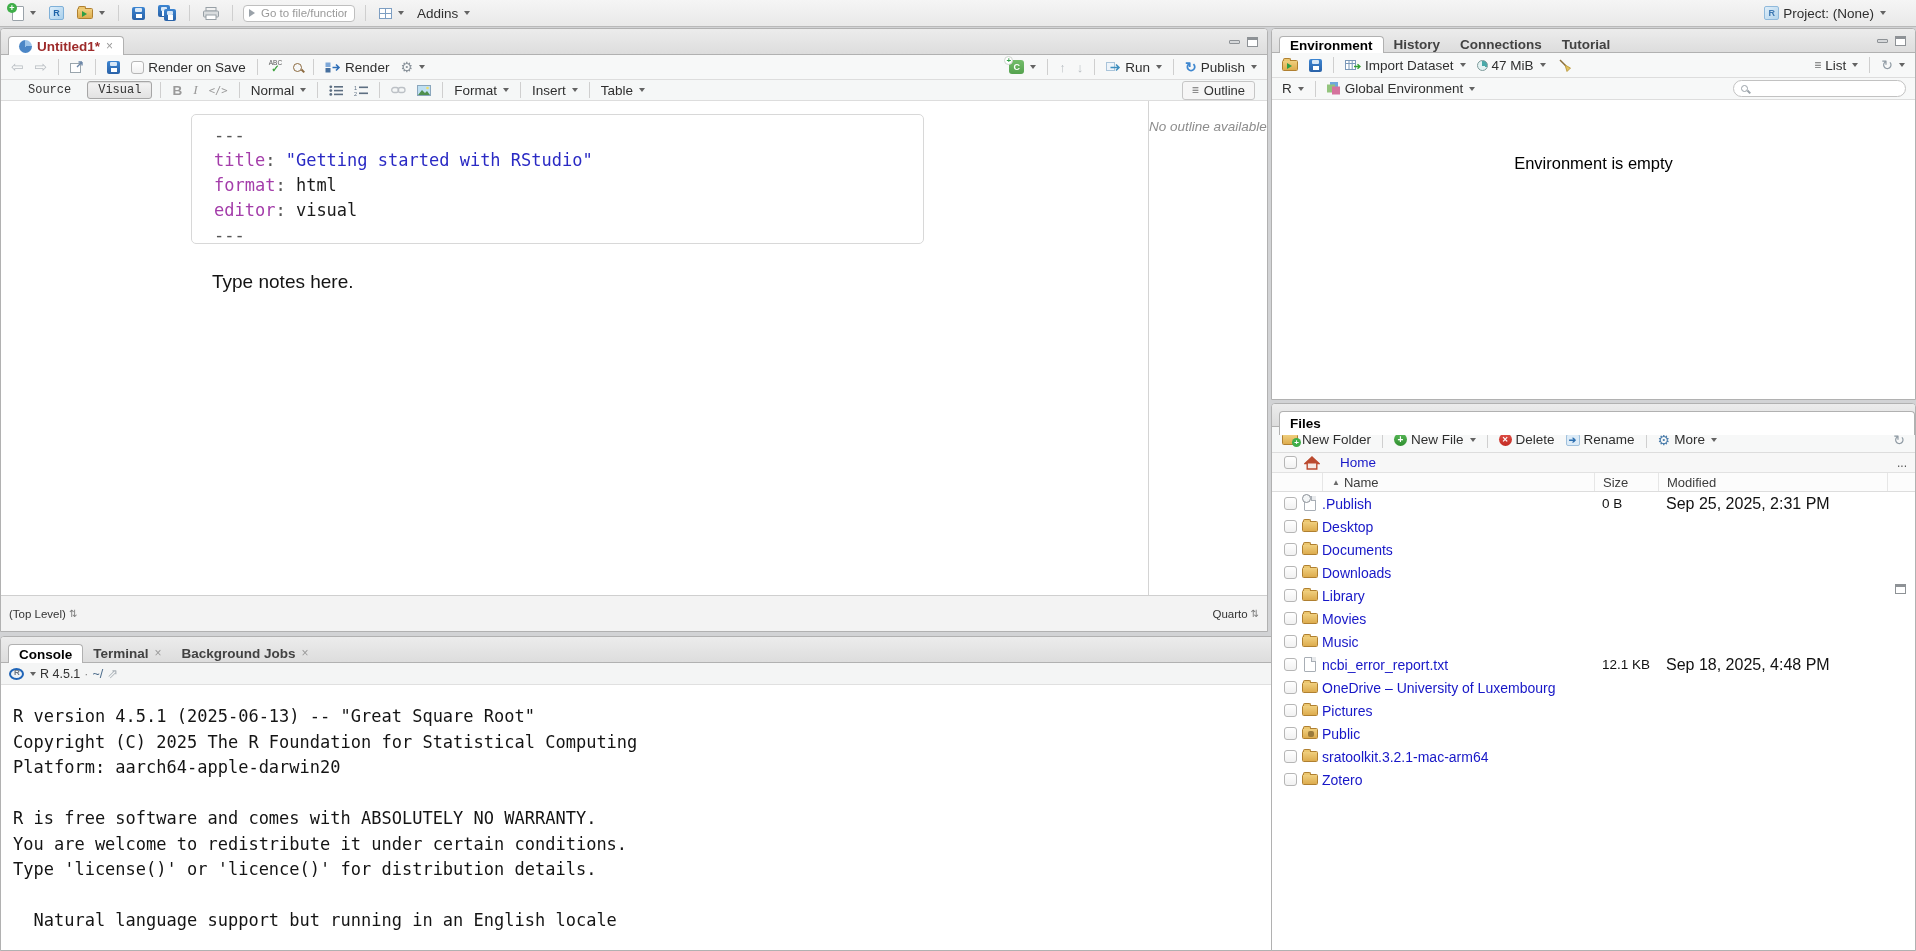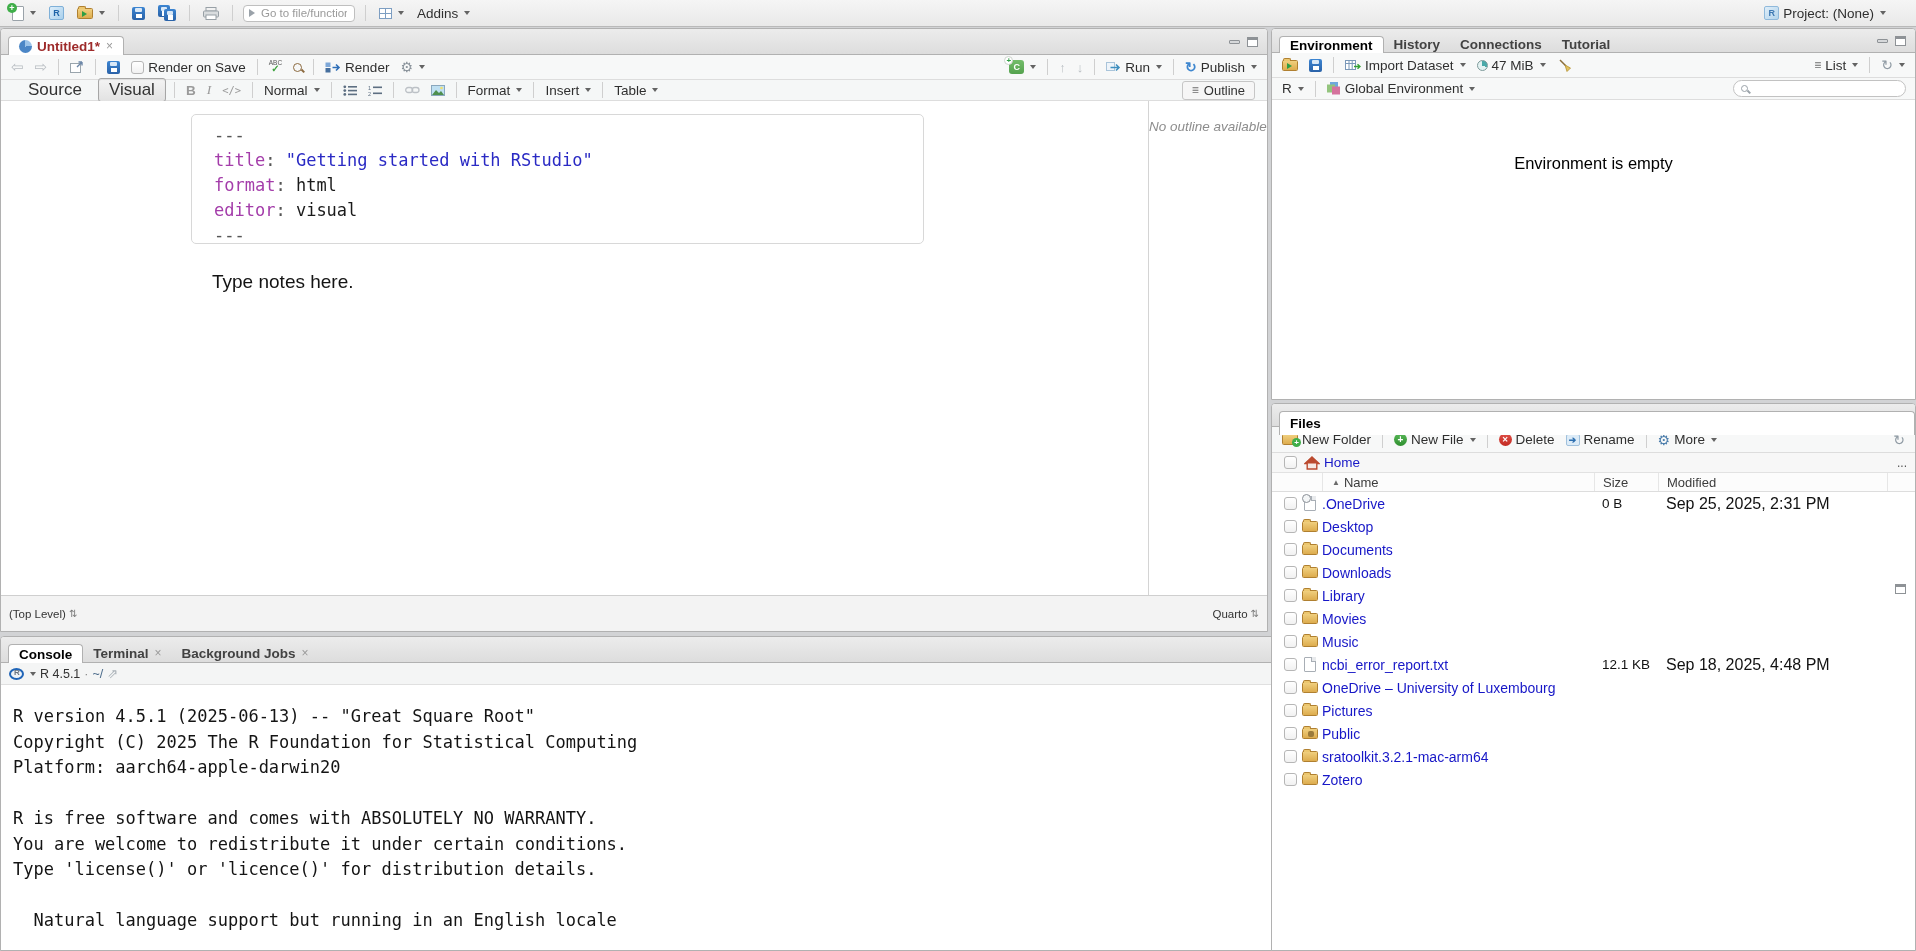--- a/index.html
+++ b/index.html
@@ -67,21 +67,21 @@
 
   
   .abc-ic{display:flex;flex-direction:column;align-items:center;line-height:1;flex:none;}
   .abc-ic .abc{font-size:6.5px;color:#555;letter-spacing:0;}
   .abc-ic .chk{color:#3da23d;font-size:10px;font-weight:700;margin-top:-2px;}
   .i-chunk{width:15px;height:14px;background:linear-gradient(#74bd6b,#54a24e);border-radius:3px;color:#fff;font-size:9px;font-weight:700;display:flex;align-items:center;justify-content:center;position:relative;flex:none;}
   .i-chunk i{font-style:normal;}
   .i-chunk .badge{position:absolute;top:-4px;left:-5px;width:9px;height:9px;background:#fff;border:1px solid #cdd3cd;border-radius:50%;color:#2f9e44;font-size:8px;line-height:8px;text-align:center;font-weight:700;font-style:normal;}
   .dim{color:#b8bdc2;}
   .seg{display:flex;align-items:center;margin-left:10px;gap:6px;}
-  .sseg{padding:1px 10px;font-size:17px;color:#333;}
+  .sseg{padding:1px 10px;font-size:12px;color:#333;font-family:Liberation Mono, monospace;}
   .sseg.active{border:1px solid #a6a6a6;border-radius:3px;background:linear-gradient(#f4f4f4,#e2e2e2);box-shadow:inset 0 1px 1px rgba(0,0,0,0.10);}
   .mute{color:#9a9a9a;}
   .b-b{font-weight:700;font-size:13.5px;}
   .b-i{font-style:italic;font-family:"Liberation Serif",serif;font-size:13.5px;}
   .b-c{font-size:10.5px;font-family:"DejaVu Sans Mono",monospace;}
   .outline-btn{margin-left:auto;margin-right:5px;display:flex;align-items:center;gap:5px;border:1px solid #c6c6c6;border-radius:3px;background:#f6f6f6;padding:1px 9px;font-size:13px;color:#333;}
   .lines-ic{color:#6e6e6e;font-size:12px;font-style:normal;}
 
   
   .econtent{flex:1;position:relative;background:#fff;overflow:hidden;}
@@ -117,21 +117,21 @@
   
   .i-plus-circle{width:13px;height:13px;border-radius:50%;background:linear-gradient(#59b859,#2f8f2f);color:#fff;font-size:10px;font-weight:700;display:flex;align-items:center;justify-content:center;flex:none;}
   .i-plus-circle i,.i-del i,.i-ren i{font-style:normal;}
   .i-del{width:13px;height:13px;border-radius:50%;background:linear-gradient(#e05048,#c22a22);color:#fff;font-size:7.5px;font-weight:700;display:flex;align-items:center;justify-content:center;flex:none;}
   .i-ren{width:14px;height:12px;background:#dcebf7;border:1px solid #9fc0dc;border-radius:2px;color:#2d6fb0;font-size:9px;font-weight:700;display:flex;align-items:center;justify-content:center;flex:none;}
   .gear-blue{color:#4b7dab;font-size:14px;}
   .gear-gray{color:#8a939b;font-size:14px;}
   .refresh-ic{color:#8f9aa3;font-size:14px;font-style:normal;}
   .crumb{height:20px;display:flex;align-items:center;background:#f7f7f7;border-bottom:1px solid #e2e2e2;font-size:13.5px;flex:none;padding-right:8px;}
   .crumb .cb{margin-left:12px;}
-  .home-link{color:#1717c7;margin-left:4px;}
+  .home-link{color:#1717c7;margin-left:20px;}
   .overflow-dots{margin-left:auto;color:#555;font-size:12px;}
   .thead{height:19px;display:flex;align-items:stretch;background:#fcfcfc;border-bottom:1px solid #ddd;font-size:13px;color:#3c3c3c;flex:none;}
   .hc{display:flex;align-items:center;border-left:1px solid #e6e6e6;padding-left:8px;gap:4px;}
   .hc-cb{width:50px;border-left:none;}
   .hc-name{width:272px;padding-left:9px;}
   .hc-size{width:64px;}
   .hc-mod{flex:1;}
   .hc-end{width:28px;padding:0;}
   .sort-ic{font-size:8px;color:#6b6b6b;font-style:normal;}
   .flist{flex:1;overflow:hidden;background:#fff;}
@@ -611,21 +611,21 @@
     <span class="hc hc-end"></span>
   </div>
   <div class="flist">
     <div class="frow">
       <span class="fr-cb">
           <span class="cb"></span>
           <span class="fi">
             <span class="ic-file hist"></span>
           </span>
         </span>
-      <span class="fr-name">.OneDrive</span>
+      <span class="fr-name">.Publish</span>
       <span class="fr-size">0 B</span>
       <span class="fr-mod">Sep 25, 2025, 2:31 PM</span>
     </div>
     <div class="frow">
       <span class="fr-cb">
           <span class="cb"></span>
           <span class="fi">
             <span class="ic-folder"></span>
           </span>
         </span>

